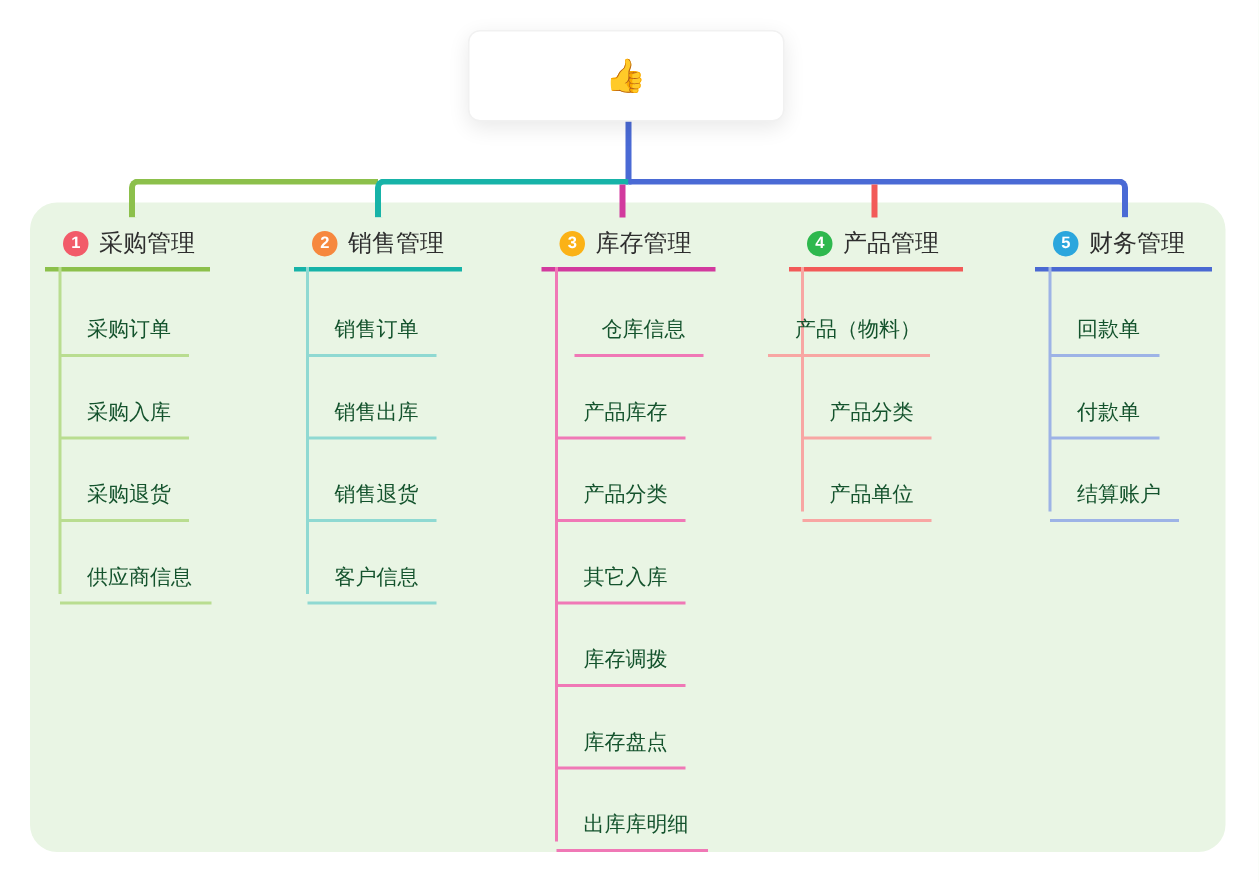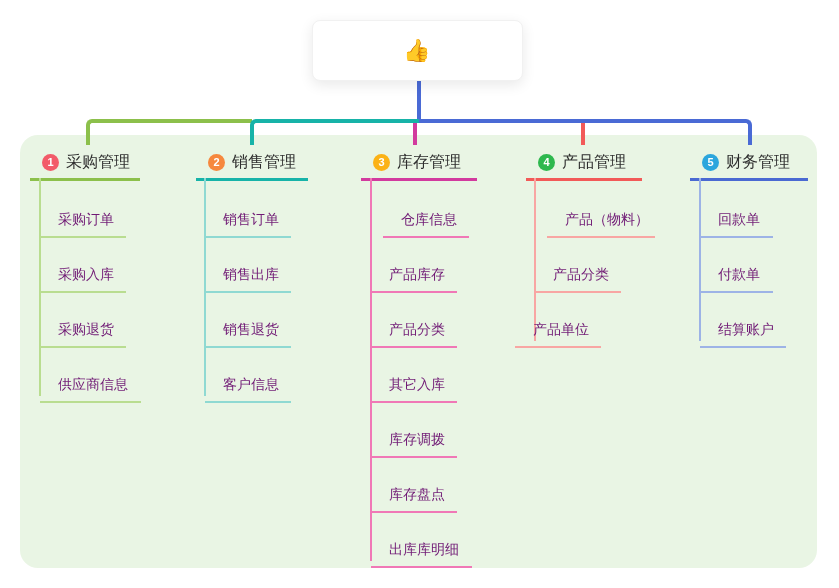--- a/index.html
+++ b/index.html
@@ -69,21 +69,21 @@
   
   .trunk{position:absolute;width:2px;}
   .t1{background:#b9dd90;} .t2{background:#8fd9d2;} .t3{background:#f078b6;}
   .t4{background:#f8a6a3;} .t5{background:#9db3e6;}
 
   
   .child{
     position:absolute;height:28px;box-sizing:content-box;
     display:flex;align-items:flex-end;
     padding-left:18px;padding-bottom:7px;
-    font-size:14px;color:#701a75;white-space:nowrap;
+    font-size:14px;color:#14532d;white-space:nowrap;
   }
   .c1{border-bottom:2px solid #b9dd90;}
   .c2{border-bottom:2px solid #8fd9d2;}
   .c3{border-bottom:2px solid #f078b6;}
   .c4{border-bottom:2px solid #f8a6a3;}
   .c5{border-bottom:2px solid #9db3e6;}
 </style>
 </head>
 <body>
 
@@ -140,23 +140,23 @@
     <div class="child c3" style="left:371px;top:476px;width:68px;">库存盘点</div>
     <div class="child c3" style="left:371px;top:531px;width:83px;">出库库明细</div>
   </div>
 
   <div>
     <div class="bheader h4" style="left:526px;width:104px;">
       <span class="badge bg4">4</span>
       <span>产品管理</span>
     </div>
     <div class="trunk t4" style="left:534px;top:178px;height:163px;"></div>
-    <div class="child c4" style="left:547px;top:201px;width:90px;">产品（物料）</div>
+    <div class="child c4" style="left:512px;top:201px;width:90px;">产品（物料）</div>
     <div class="child c4" style="left:535px;top:256px;width:68px;">产品分类</div>
-    <div class="child c4" style="left:515px;top:311px;width:68px;">产品单位</div>
+    <div class="child c4" style="left:535px;top:311px;width:68px;">产品单位</div>
   </div>
 
   <div>
     <div class="bheader h5" style="left:690px;width:106px;">
       <span class="badge bg5">5</span>
       <span>财务管理</span>
     </div>
     <div class="trunk t5" style="left:699px;top:178px;height:163px;"></div>
     <div class="child c5" style="left:700px;top:201px;width:55px;">回款单</div>
     <div class="child c5" style="left:700px;top:256px;width:55px;">付款单</div>

